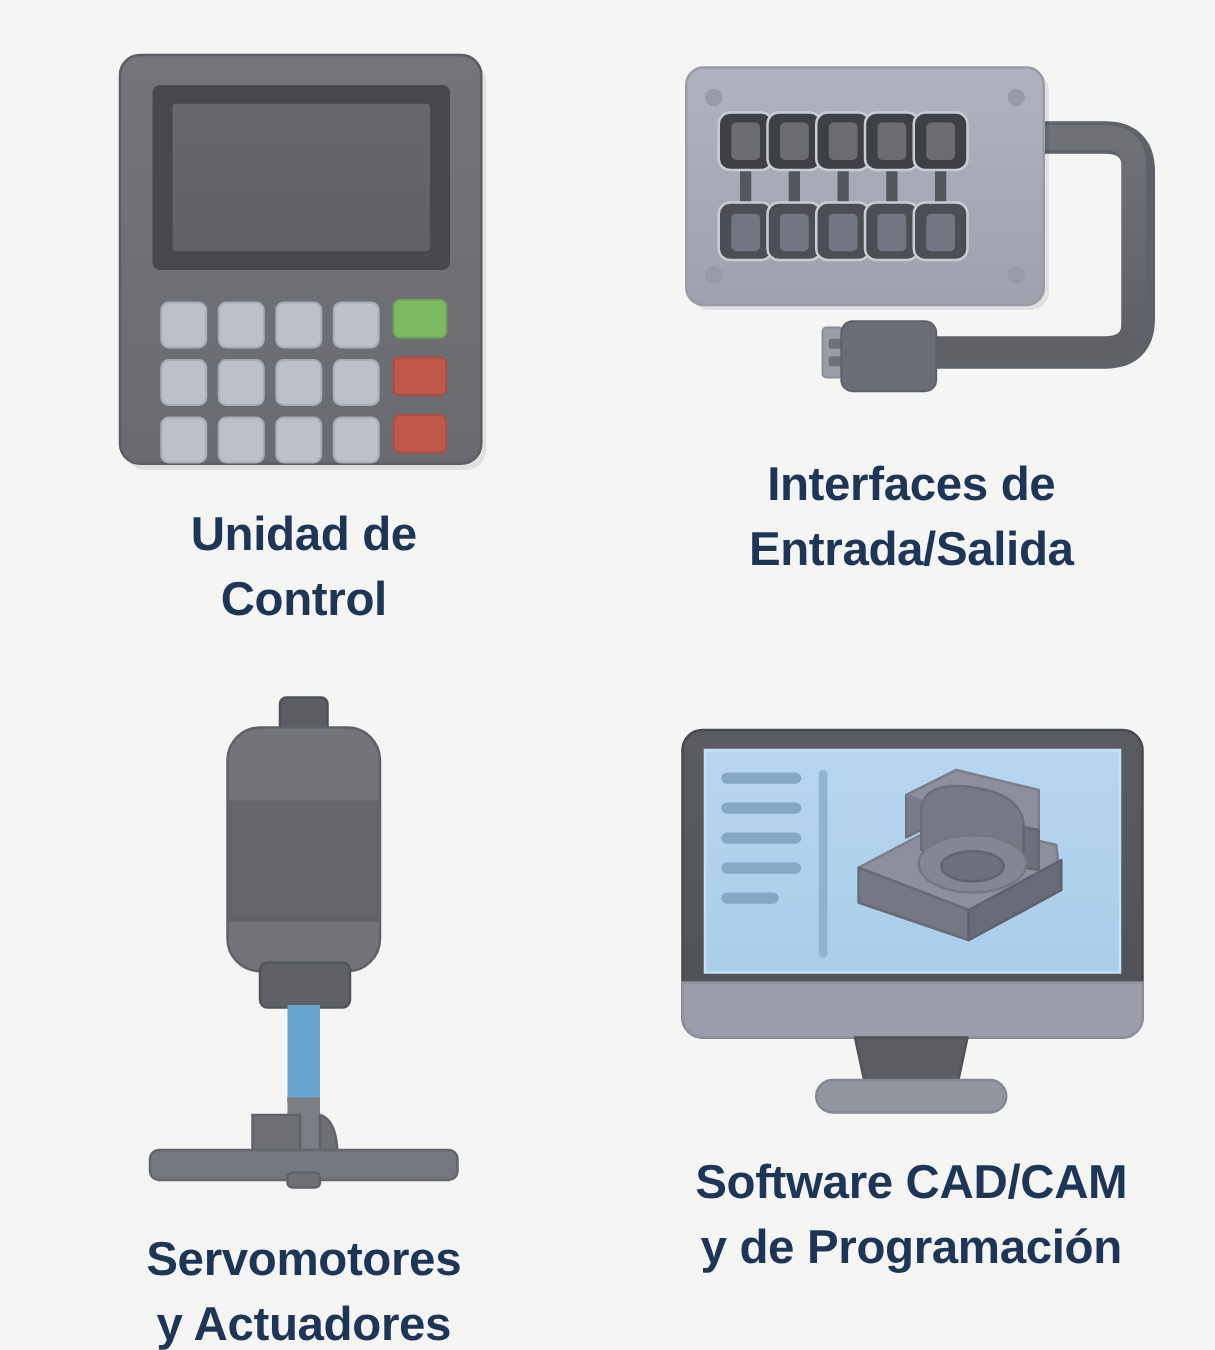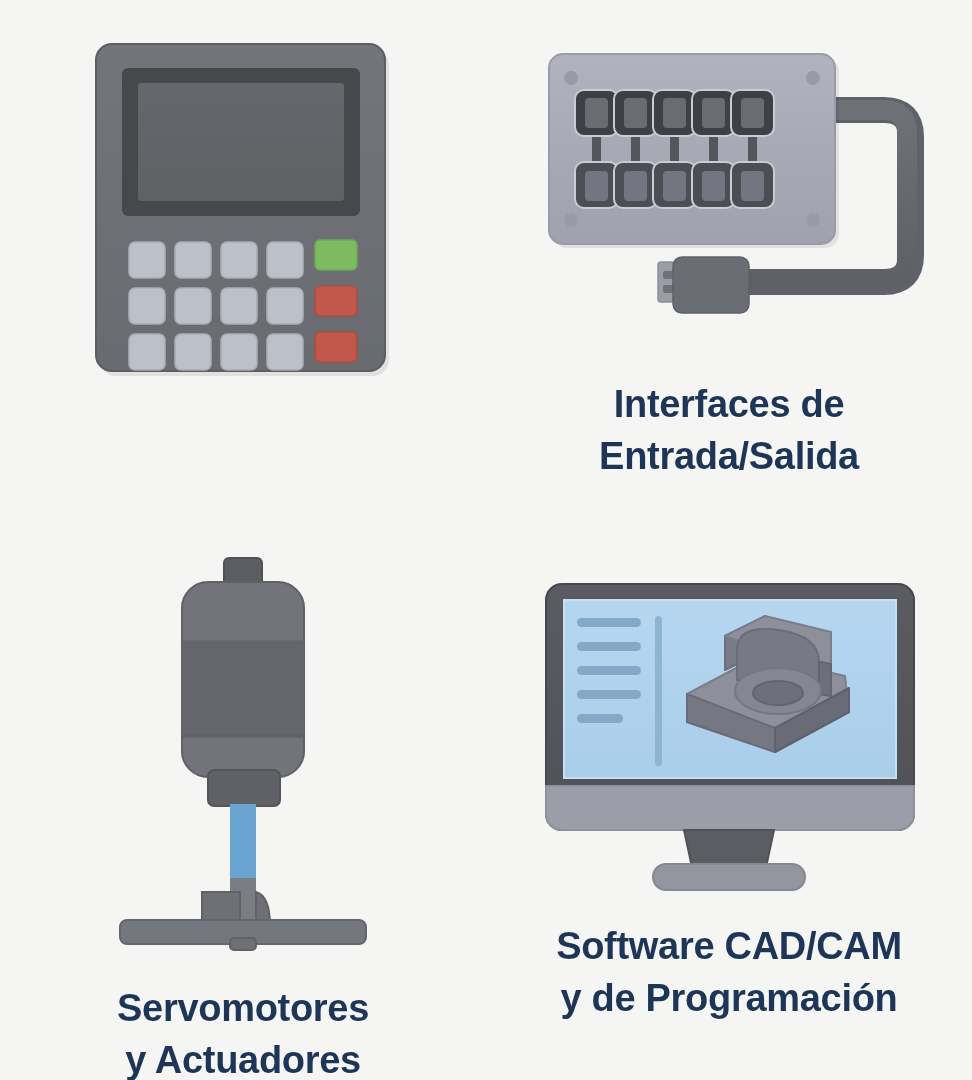--- a/index.html
+++ b/index.html
@@ -39,21 +39,21 @@
     white-space: pre-line;
     text-shadow: 0 1px 0 rgba(255,255,255,0.55);
   }
   
   #cell-control    { left: 0px;   top: 40px;  width: 486px; }
   #cell-io         { left: 486px; top: 40px;  width: 486px; }
   #cell-servo      { left: 0px;   top: 552px; width: 486px; }
   #cell-cad        { left: 486px; top: 572px; width: 486px; }
 
   #cell-control .label { margin-top: 22px; }
-  #cell-io .label      { margin-top: 38px; }
+  #cell-io .label      { margin-top: 22px; }
   #cell-servo .label   { margin-top: 24px; }
   #cell-cad .label     { margin-top: 28px; }
 
   svg { display: block; }
 </style>
 </head>
 <body style="background: rgb(245, 245, 244);">
 
 <div id="stage" style="background: rgb(245, 245, 244);">
 
@@ -94,20 +94,22 @@
           <rect x="82" y="294" width="36" height="36" rx="6"></rect>
           <rect x="128" y="294" width="36" height="36" rx="6"></rect>
           <rect x="174" y="294" width="36" height="36" rx="6"></rect>
         </g>
 
         <rect x="222" y="200" width="42" height="30" rx="5" fill="#7dba62" stroke="#6fa957" stroke-width="1.6"></rect>
         <rect x="222" y="246" width="42" height="30" rx="5" fill="#c0584b" stroke="#ad4d41" stroke-width="1.6"></rect>
         <rect x="222" y="292" width="42" height="30" rx="5" fill="#c0584b" stroke="#ad4d41" stroke-width="1.6"></rect>
       </svg>
     </div>
+    <div class="label" style="color: rgb(29, 53, 87);">Unidad de
+Control</div>
   </div>
 
   <div class="cell" id="cell-io">
     <div class="icon-wrap">
       <svg width="400" height="300" viewBox="0 0 400 300">
         <defs>
           <linearGradient id="ioPanel" x1="0" y1="0" x2="0" y2="1">
             <stop offset="0" stop-color="#b0b3bd"></stop>
             <stop offset="1" stop-color="#9fa2ac"></stop>
           </linearGradient>

